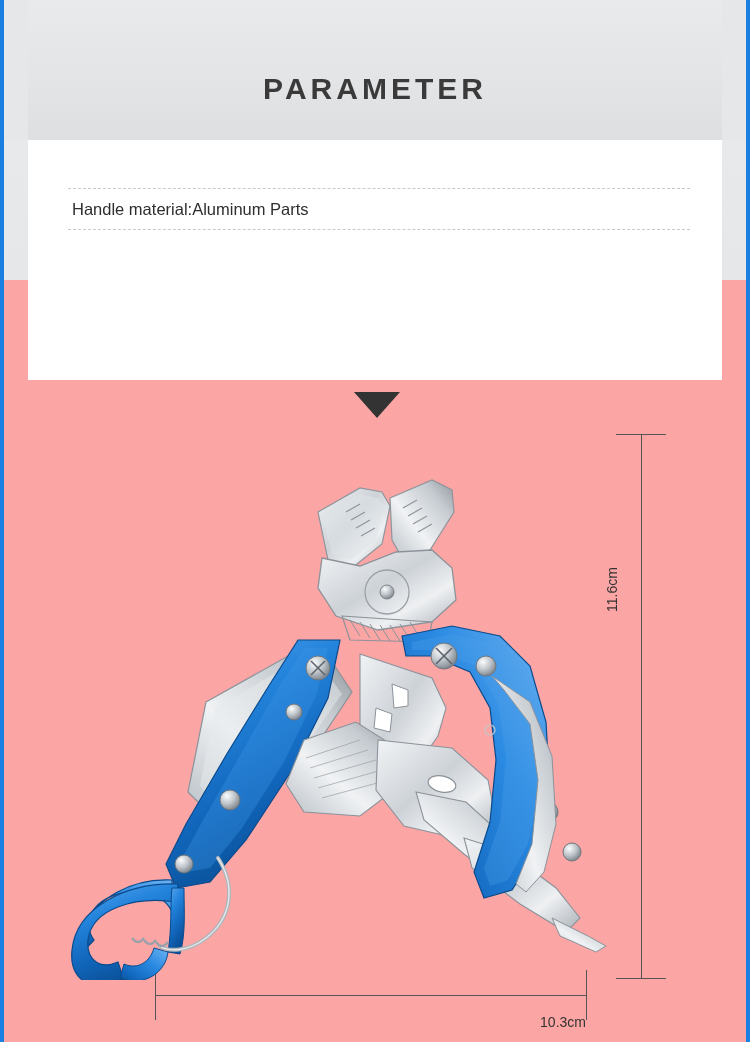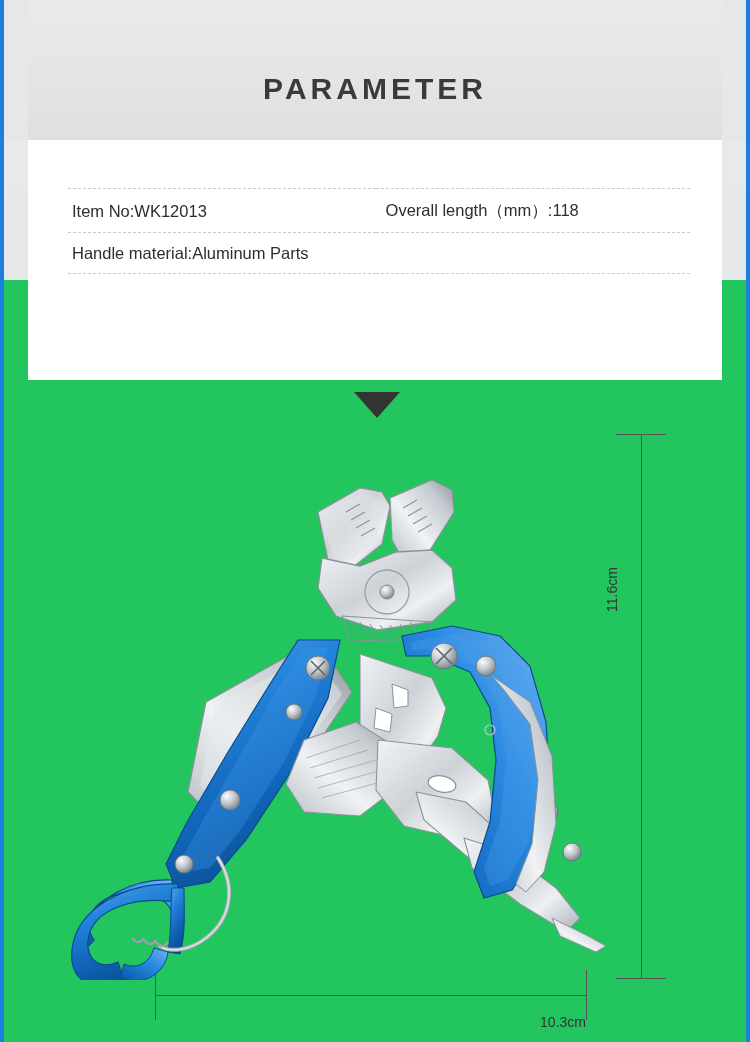--- a/index.html
+++ b/index.html
@@ -11,21 +11,21 @@
     height: 1042px;
     background: #ffffff;
     font-family: "Liberation Sans", sans-serif;
     overflow: hidden;
     position: relative;
   }
   .page {
     position: relative;
     width: 750px;
     height: 1042px;
-    background: #22c55e;
+    background: #fca5a5;
     box-sizing: border-box;
   }
 
   
   .frame-top {
     position: absolute;
     left: 0; top: 0;
     width: 750px; height: 140px;
     background: linear-gradient(180deg,#e9eaec 0%, #e3e4e6 60%, #dedfe1 100%);
   }
@@ -205,24 +205,20 @@
   <div class="frame-right"></div>
   <div class="frame-bottom-fade"></div>
   <div class="blue-bar-left"></div>
   <div class="blue-bar-right"></div>
 
   <div class="title">PARAMETER</div>
 
   <div class="spec-card">
     <table class="spec-table">
       <tbody>
-          <tr>
-        <td class="col-a">Item No:WK12013</td>
-        <td class="col-b">Overall length（mm）:118</td>
-      </tr>
       <tr>
         <td class="full" colspan="2">Handle material:Aluminum Parts</td>
       </tr>
     </tbody>
       </table>
   </div>
 
   <div class="arrow-down"></div>
 
   <div class="dim-v-cap-top"></div>

